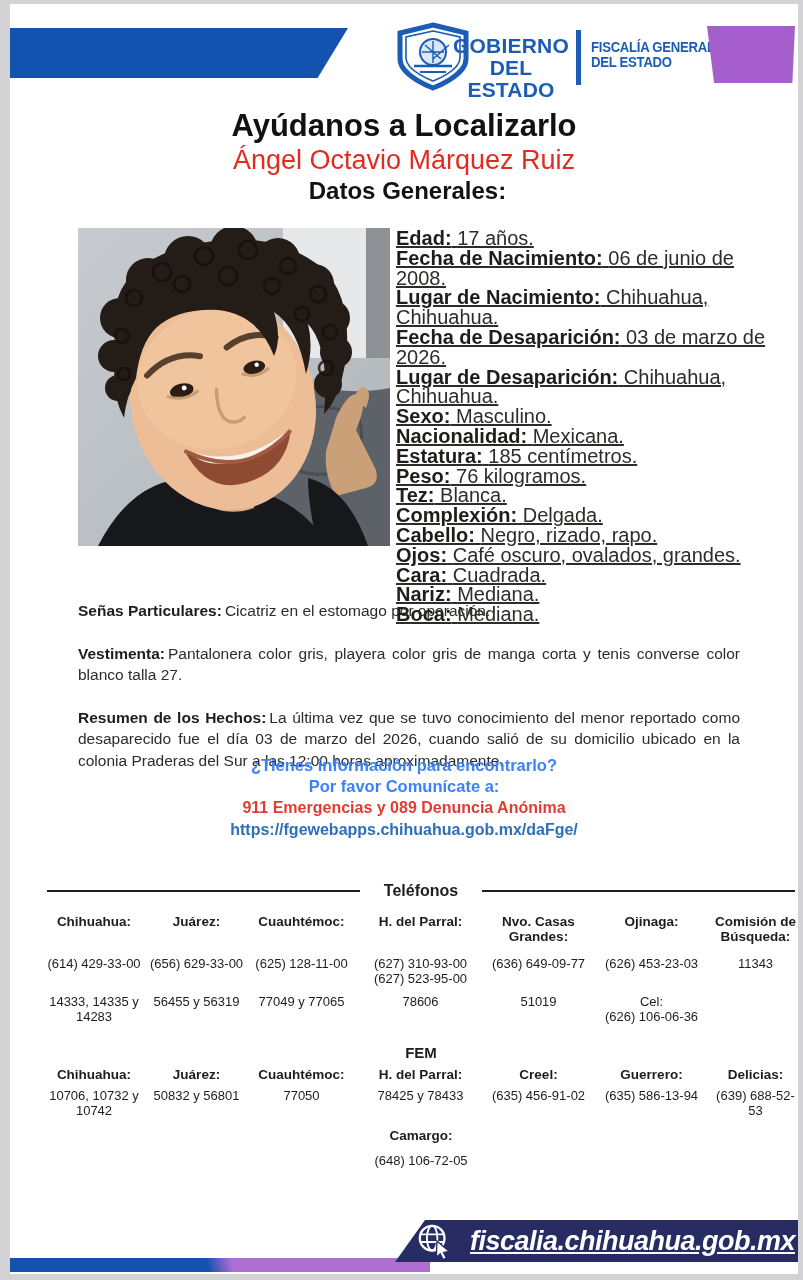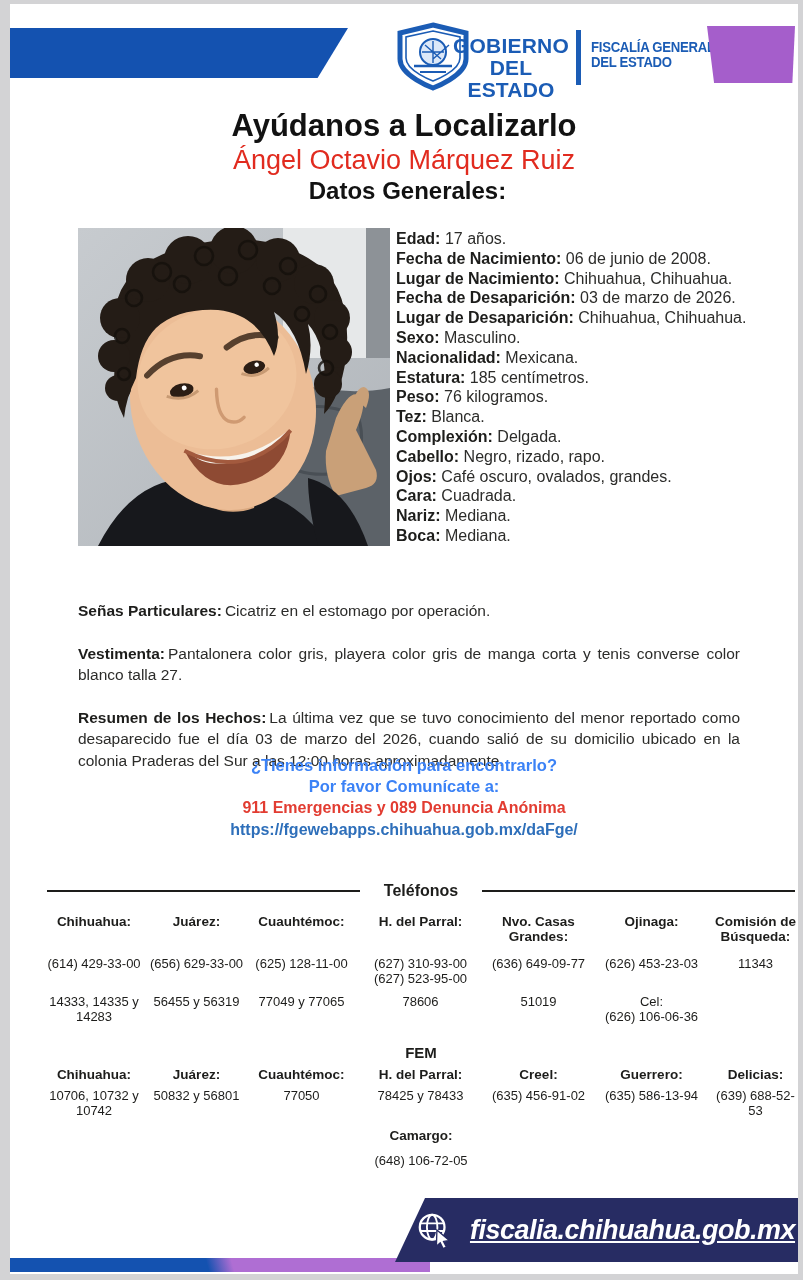--- a/index.html
+++ b/index.html
@@ -38,21 +38,21 @@
   }
   
   .titles{position:absolute;left:0;top:104px;width:100%;text-align:center;}
   .t-main{font-size:31px;font-weight:bold;color:#121212;line-height:36px;}
   .t-name{font-size:27px;font-weight:normal;color:#e12b1f;line-height:32px;}
   .t-datos{font-size:24px;font-weight:bold;color:#121212;line-height:30px;padding-left:7px;}
   
   .photo{position:absolute;left:68px;top:224px;width:312px;height:318px;}
   .gdata{
     position:absolute;left:386px;top:225px;width:392px;
-    font-size:16px;line-height:19.8px;color:#2c2c2a;
+    font-size:20px;line-height:19.8px;color:#2c2c2a;text-decoration:underline;
   }
   .gdata .row b{color:#1d1d1b;}
   
   .details{
     position:absolute;left:68px;top:596px;width:662px;
     font-size:15.5px;line-height:21.5px;color:#2c2c2a;
   }
   .details p{margin:0 0 21px 0;text-align:justify;}
   .details b{color:#1d1d1b;margin-right:3px;}
   
@@ -74,21 +74,21 @@
   .mt14{margin-top:14px;} .mt12{margin-top:12px;} .mt8{margin-top:8px;} .mt6{margin-top:6px;}
   .fem-title{font-size:15px;font-weight:bold;color:#1d1d1b;text-align:center;margin-top:20px;}
   .camargo{margin-top:10px;text-align:center;font-size:13.5px;font-weight:bold;color:#1d1d1b;}
   .camargo-val{margin-top:10px;text-align:center;font-size:13px;color:#1d1d1b;}
   
   .stripe{
     position:absolute;left:0;bottom:2px;width:420px;height:14px;
     background:linear-gradient(75deg,#1452b0 47%,#af6ed3 53%);
   }
   .footer-banner{
-    position:absolute;right:0;bottom:12px;width:403px;height:64px;
+    position:absolute;right:0;bottom:12px;width:403px;height:42px;
     background:#272c63;
     clip-path:polygon(30px 0,100% 0,100% 100%,0 100%);
     display:flex;align-items:center;justify-content:center;
     gap:16px;padding-left:18px;box-sizing:border-box;
   }
   .footer-url{
     color:#ffffff;font-size:27px;font-weight:bold;font-style:italic;
     letter-spacing:-.5px;white-space:nowrap;
   }
 </style>

